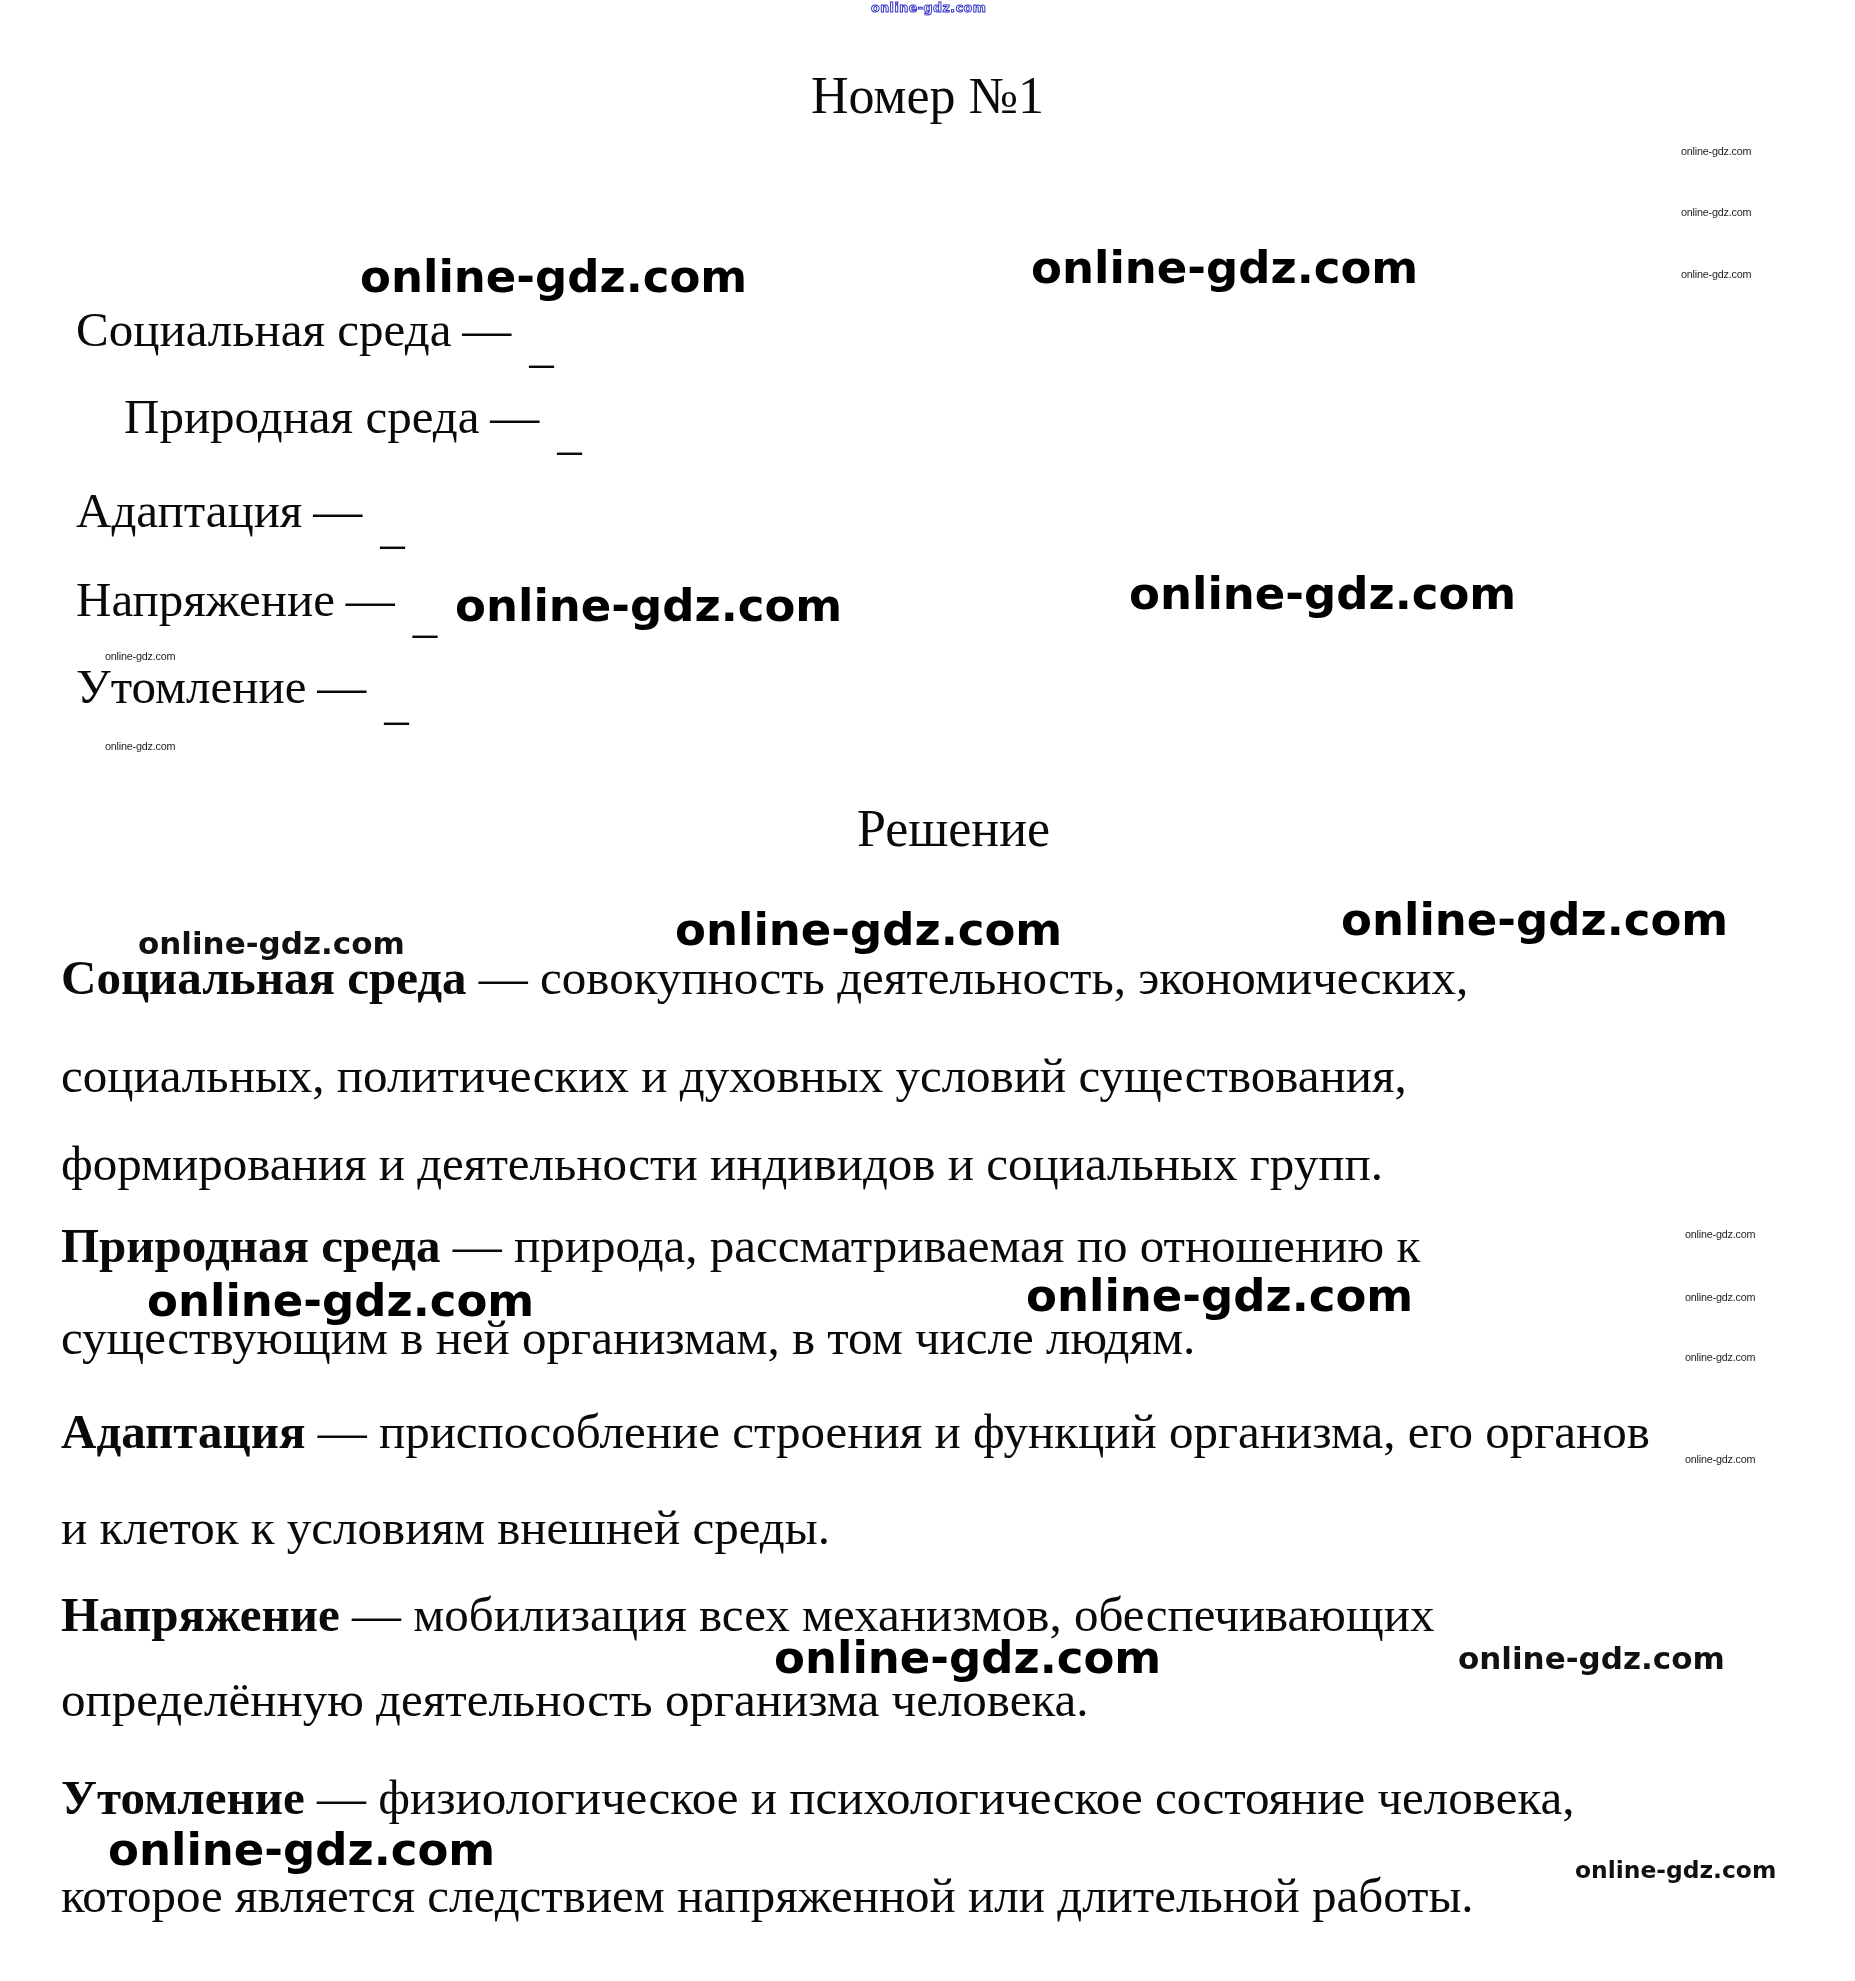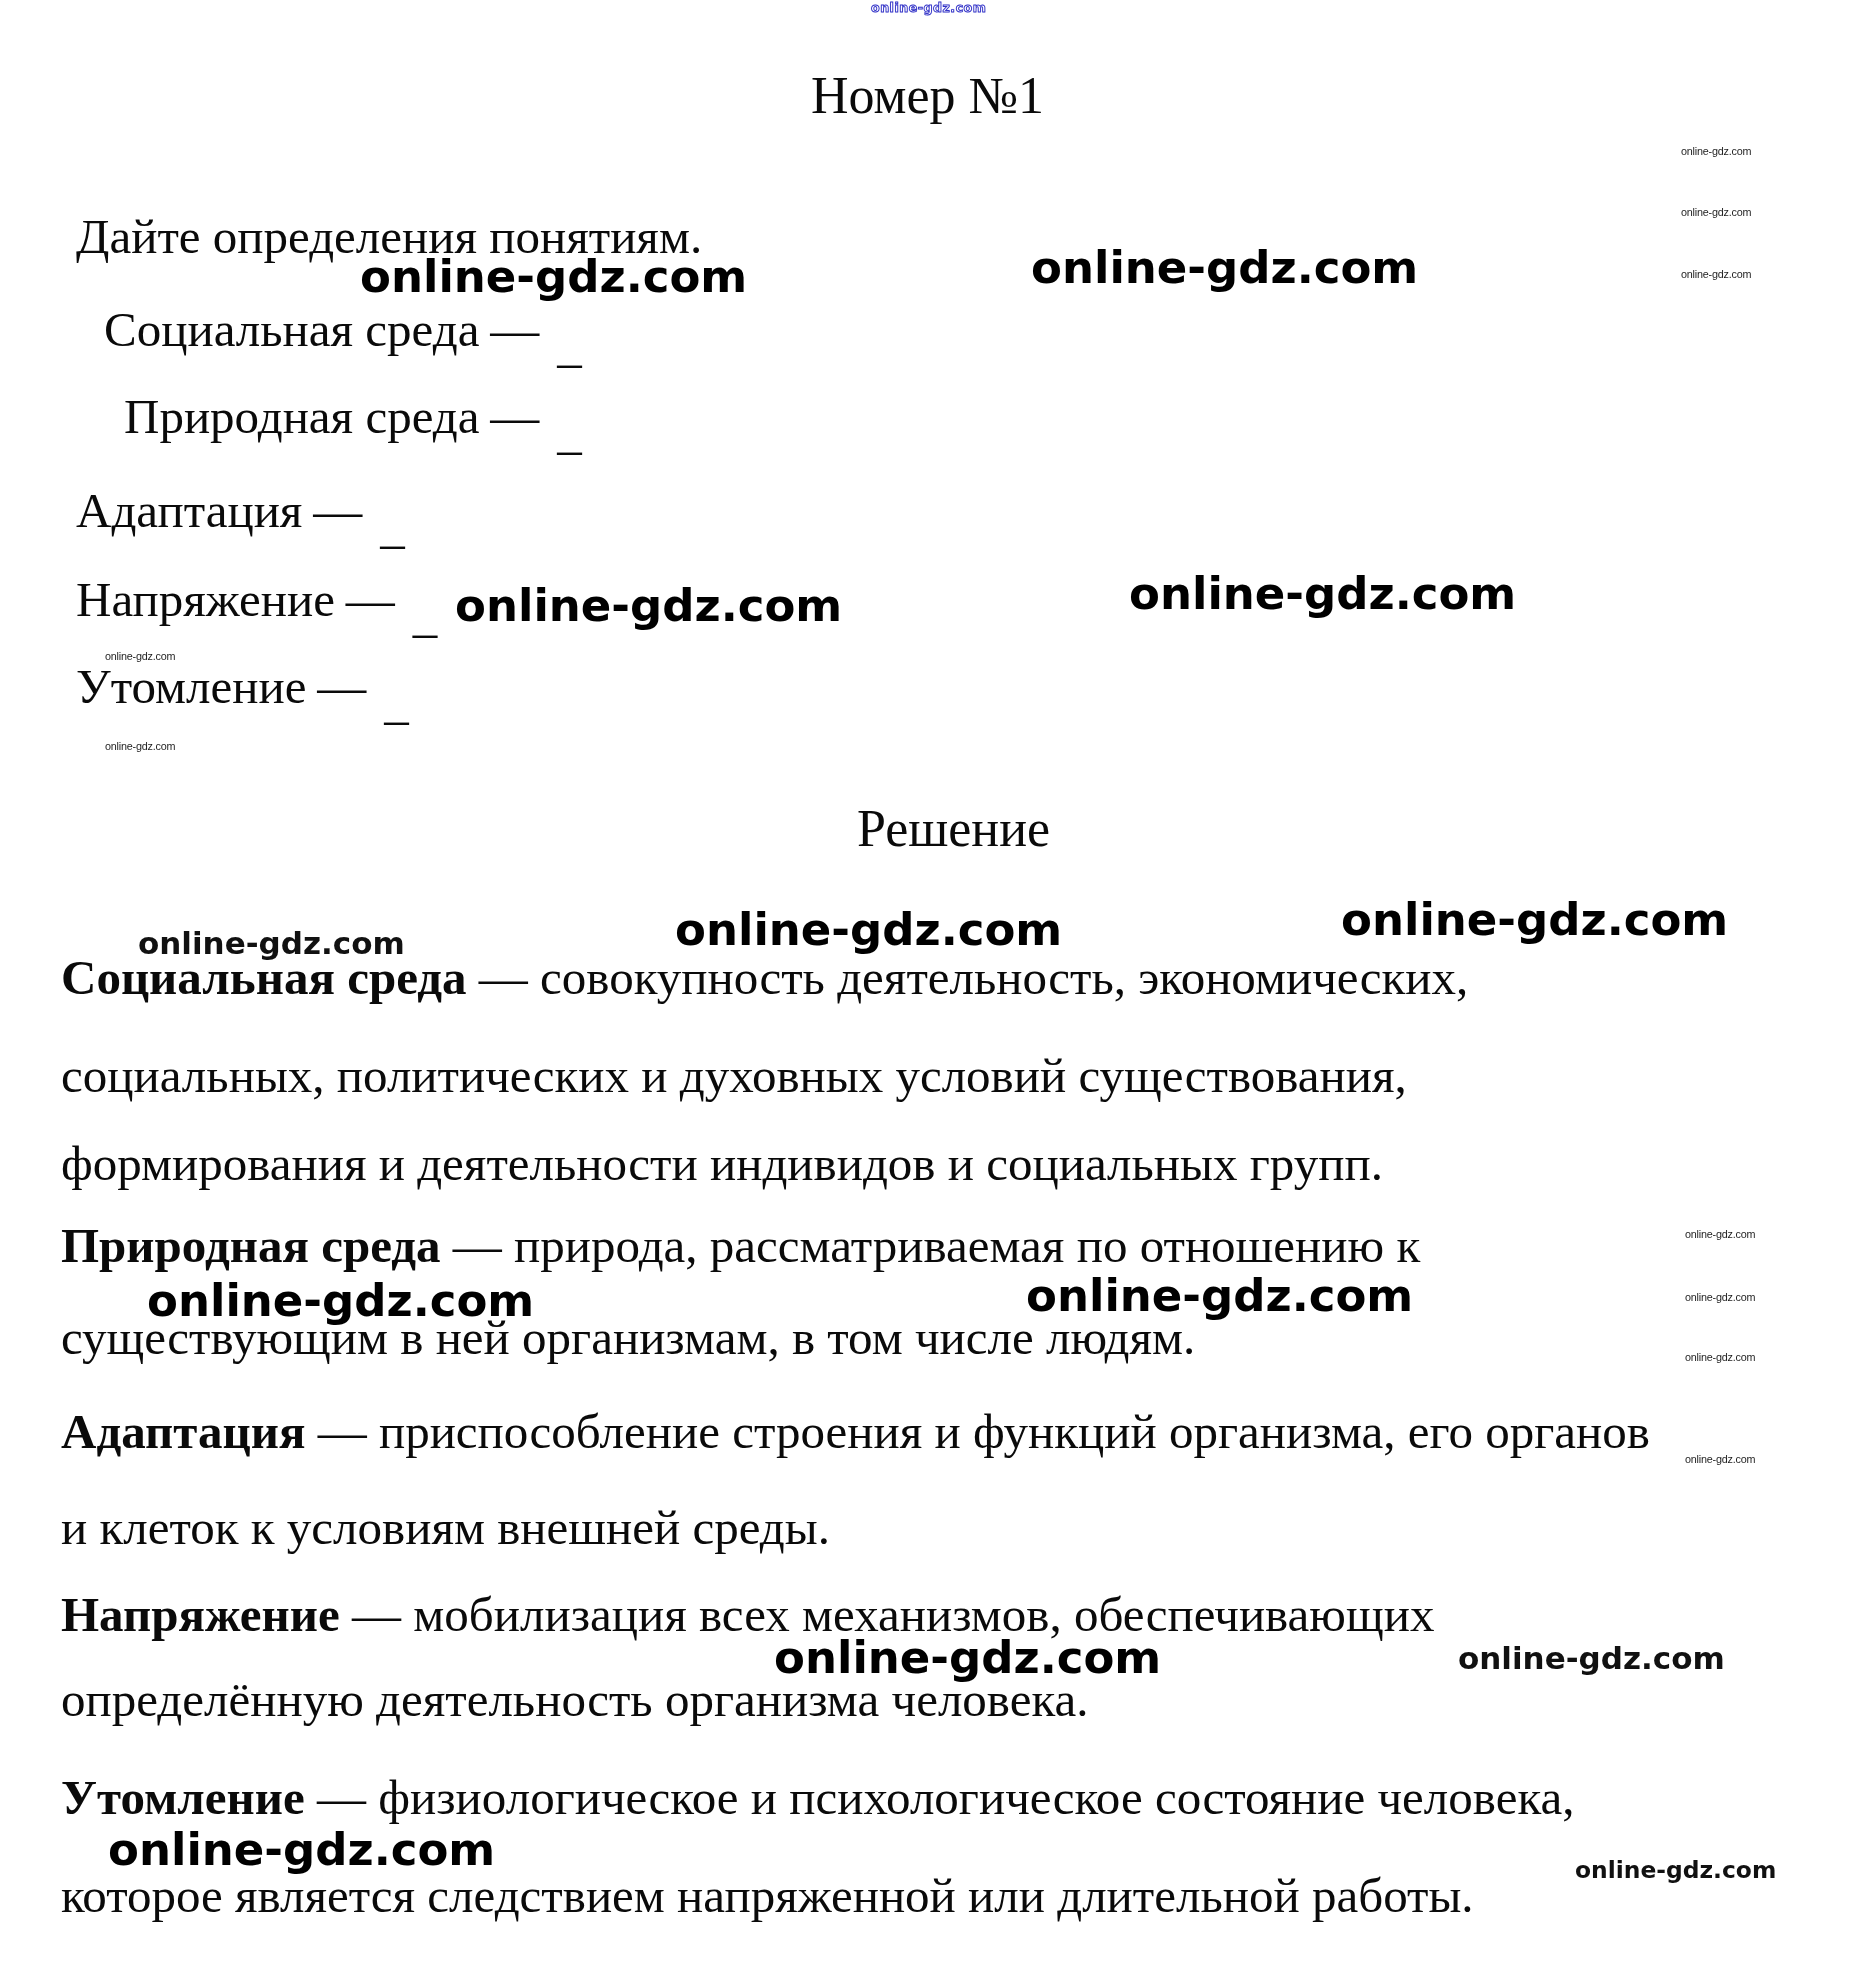--- a/index.html
+++ b/index.html
@@ -47,23 +47,22 @@
     letter-spacing:0.5px;
   }
 </style>
 </head>
 <body>
 
 <div class="page">
 
   <div class="heading" style="top:66px;">Номер №1</div>
 
-  <div class="line" style="left:76px; top:209px;">Дайте определения понятиям.</div>
 
-  <div class="line" style="left:76px; top:302px;margin-left:28px;">
+  <div class="line" style="left:76px; top:302px;">
     <span>Социальная среда</span><span class="dash">—</span><span class="blank">_</span>
   </div>
 
   <div class="line" style="left:76px; top:389px;margin-left:48px;">
     <span>Природная среда</span><span class="dash">—</span><span class="blank">_</span>
   </div>
 
   <div class="line" style="left:76px; top:483px;">
     <span>Адаптация</span><span class="dash">—</span><span class="blank">_</span>
   </div>

